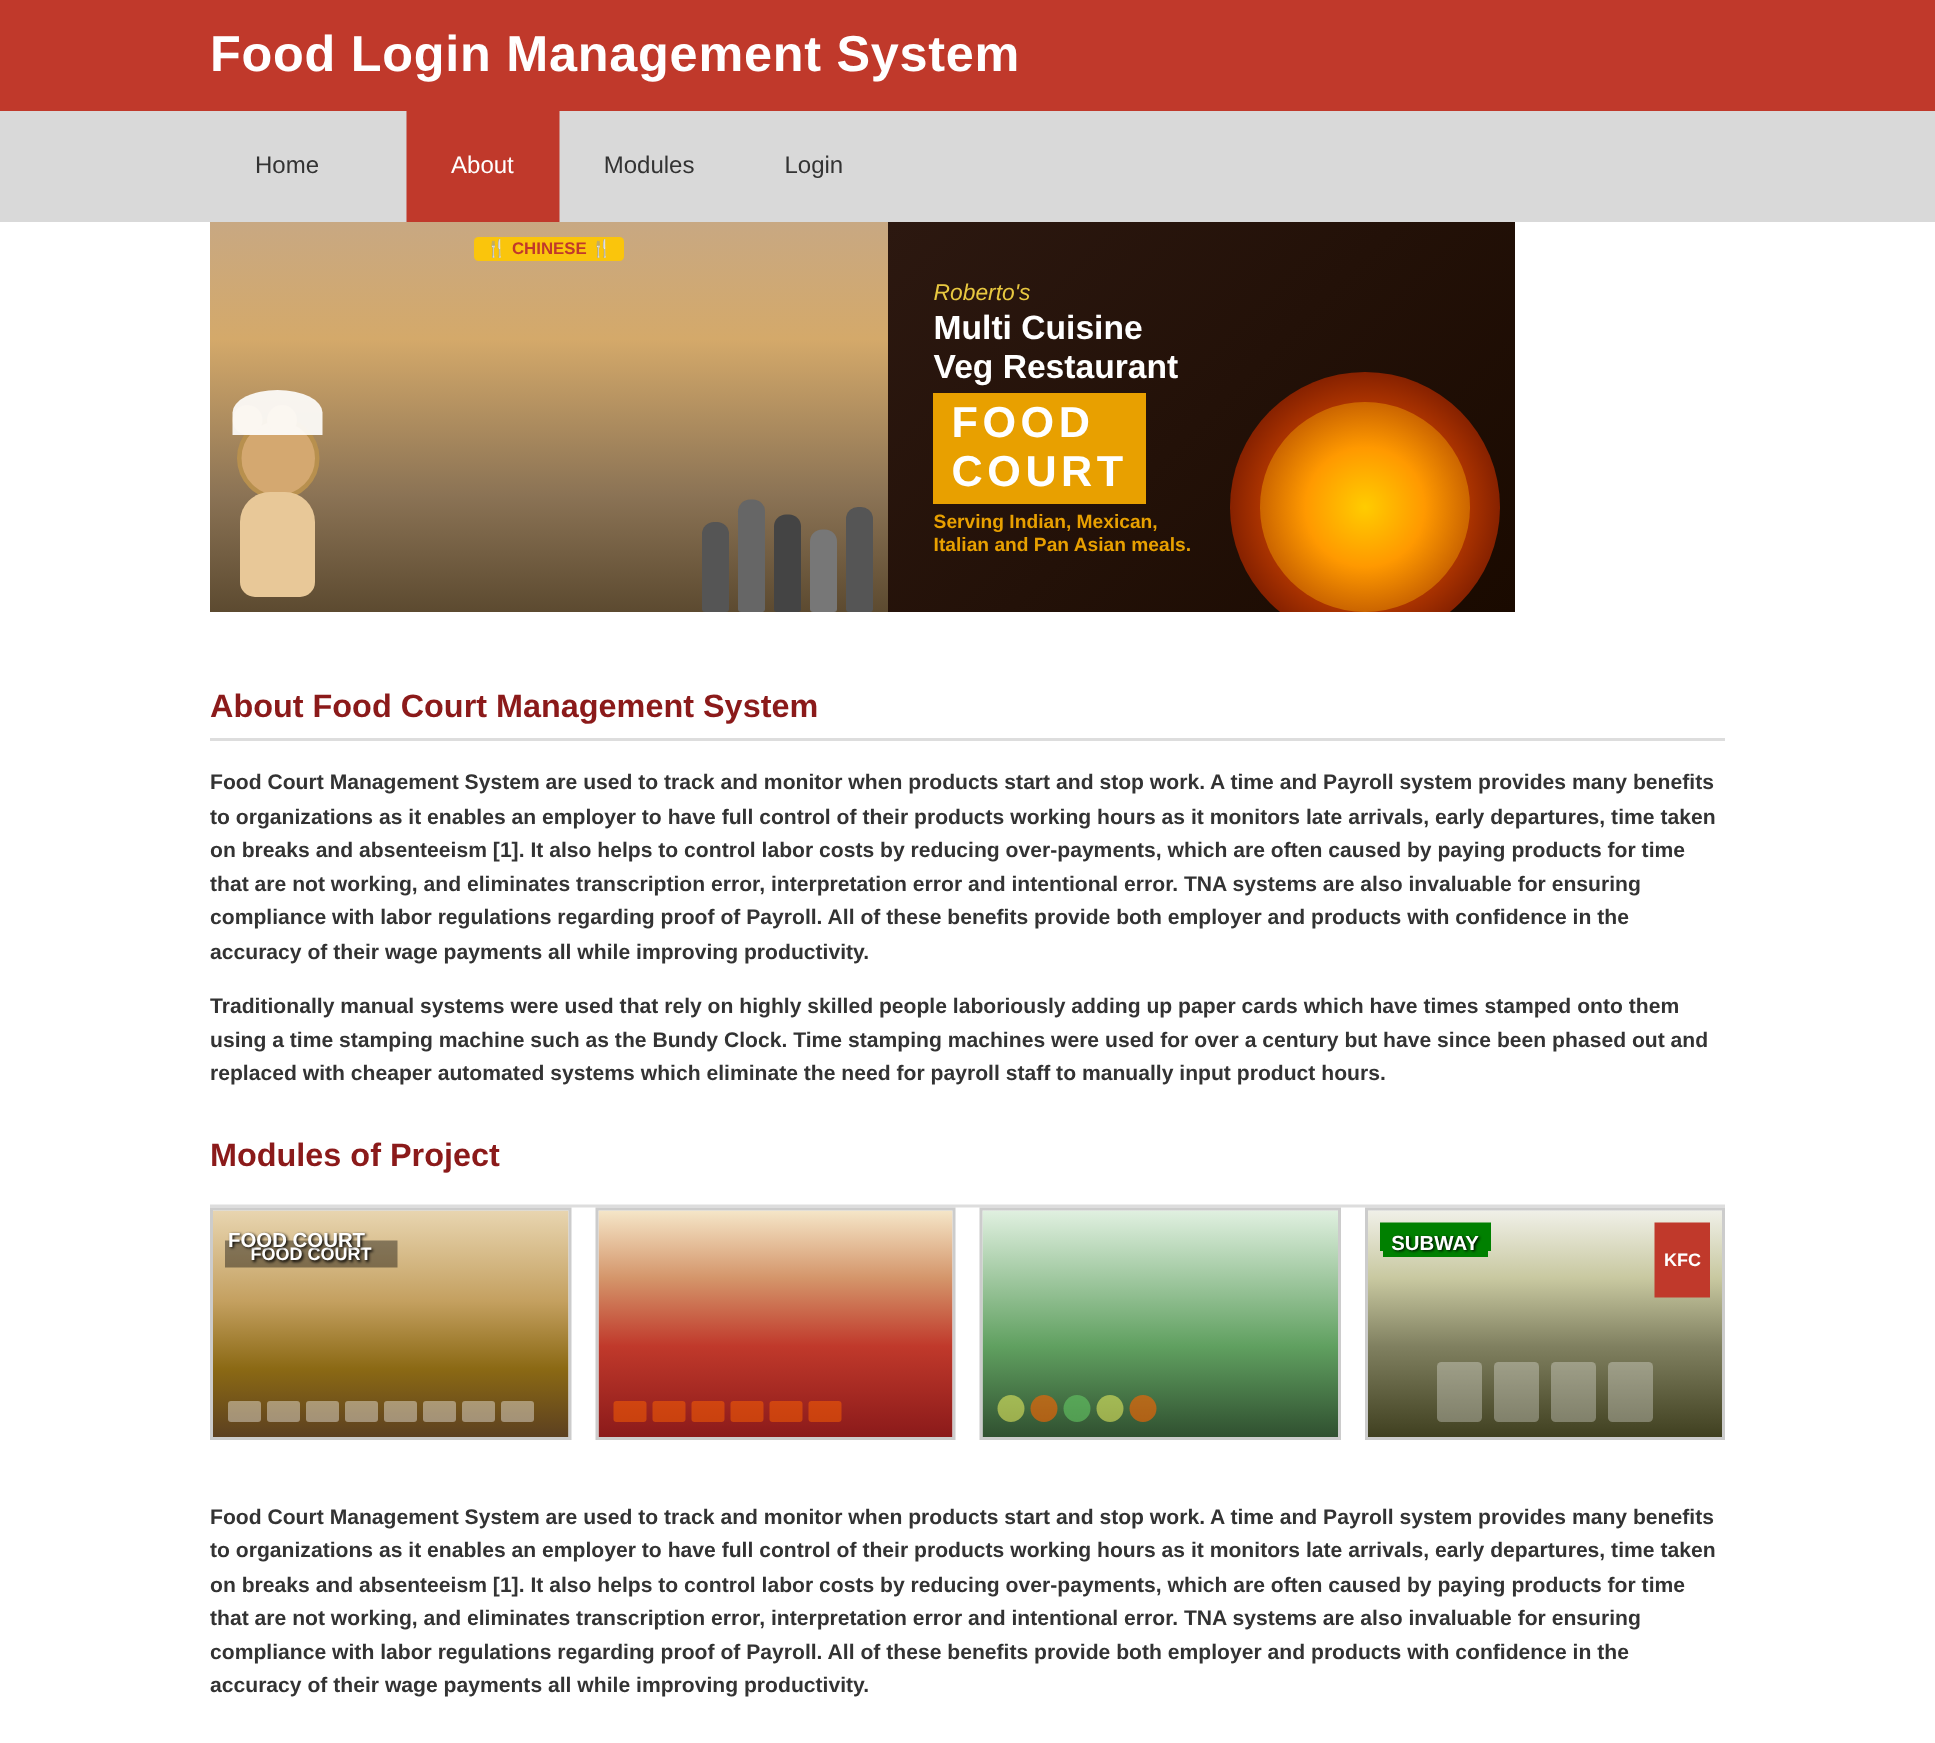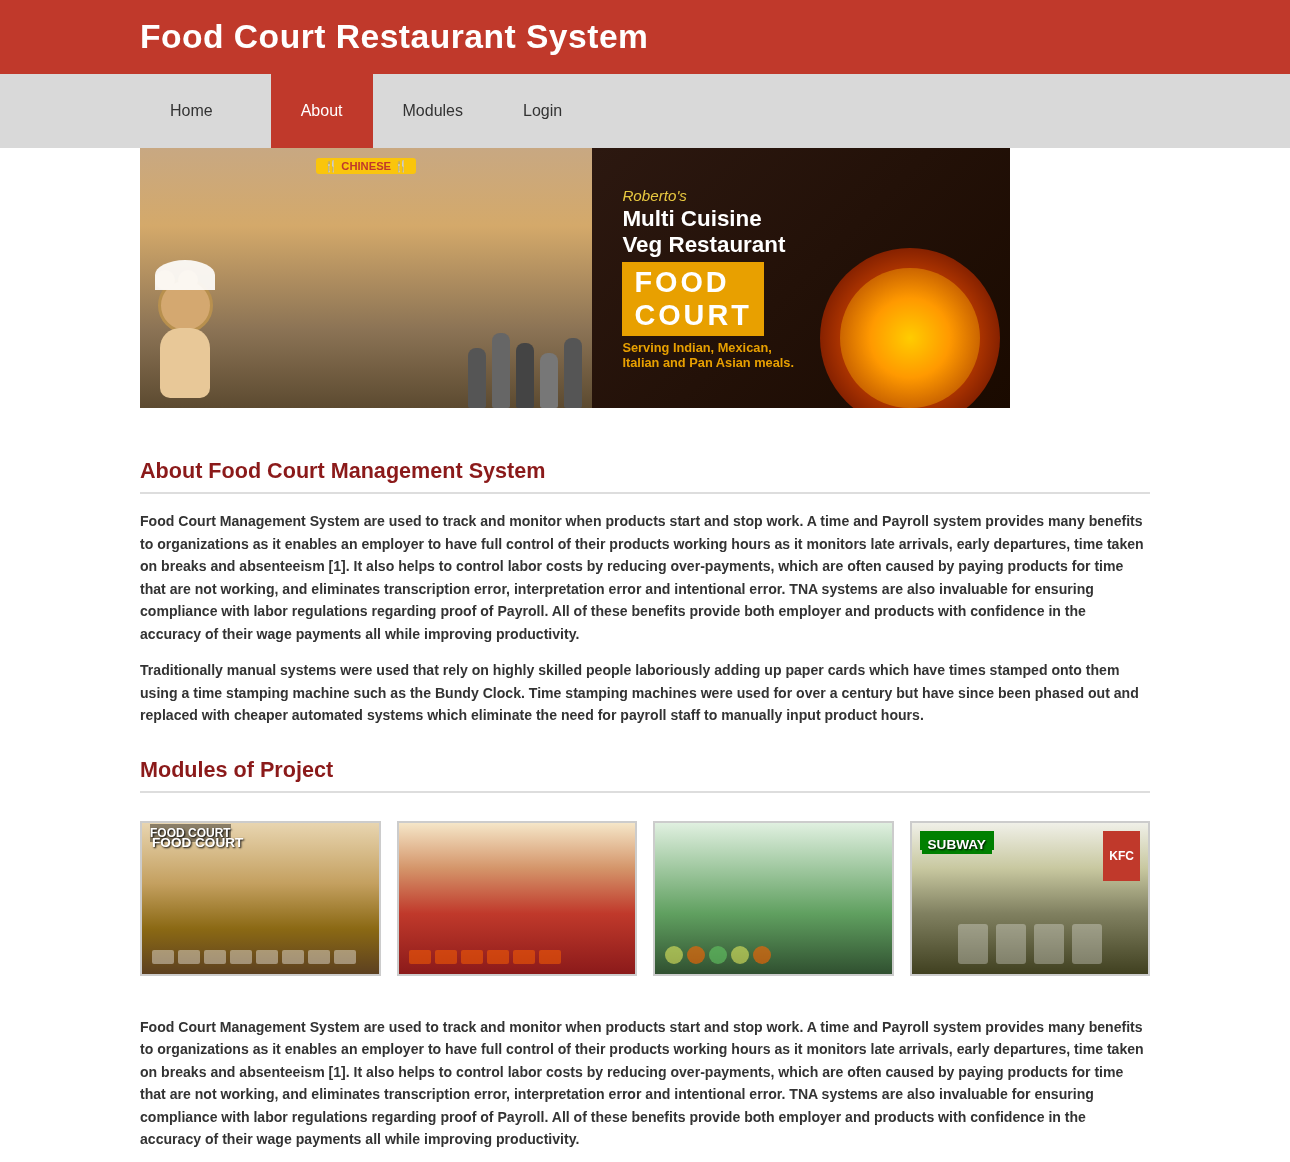--- a/index.html
+++ b/index.html
@@ -127,22 +127,22 @@
     }
 
     
     #modules-section {
       margin-top: 30px;
     }
     .modules-title {
       font-size: 1.35em;
       color: #8B1a1a;
       font-weight: bold;
-      margin-bottom: 28px;
-      padding-bottom: 8px;
+      margin-bottom: 0;
+      padding-bottom: 20px;
       border-bottom: 2px solid #ddd;
     }
     .modules-grid {
       display: flex;
       gap: 16px;
       margin-bottom: 30px;
     }
     .module-img {
       flex: 1;
       height: 155px;
@@ -234,21 +234,21 @@
       border-radius: 50%;
       background: radial-gradient(circle, #ffcc00 0%, #ff9900 40%, #cc6600 70%);
       position: absolute;
       top: 20px; left: 20px;
     }
   </style>
 </head>
 <body>
 
 <div id="header">
-  <h1>Food Court Restaurant System</h1>
+  <h1>Food Login Management System</h1>
 </div>
 
 <nav id="navbar">
   <a class="nav-item" href="#">Home</a>
   <a class="nav-item active" href="#">About</a>
   <a class="nav-item" href="#">Modules</a>
   <a class="nav-item" href="#">Login</a>
 </nav>
 
 <div id="hero">
@@ -300,21 +300,21 @@
     <h2 class="section-title">About Food Court Management System</h2>
     <p class="about-text">Food Court Management System are used to track and monitor when products start and stop work. A time and Payroll system provides many benefits to organizations as it enables an employer to have full control of their products working hours as it monitors late arrivals, early departures, time taken on breaks and absenteeism [1]. It also helps to control labor costs by reducing over-payments, which are often caused by paying products for time that are not working, and eliminates transcription error, interpretation error and intentional error. TNA systems are also invaluable for ensuring compliance with labor regulations regarding proof of Payroll. All of these benefits provide both employer and products with confidence in the accuracy of their wage payments all while improving productivity.</p>
     <p class="about-text">Traditionally manual systems were used that rely on highly skilled people laboriously adding up paper cards which have times stamped onto them using a time stamping machine such as the Bundy Clock. Time stamping machines were used for over a century but have since been phased out and replaced with cheaper automated systems which eliminate the need for payroll staff to manually input product hours.</p>
   </section>
 
   <section id="modules-section">
     <h2 class="modules-title">Modules of Project</h2>
     <div class="modules-grid">
 
       <div class="module-img module-img-1">
-        <div style="position:absolute;top:1px;left:8px;color:#fff;font-weight:bold;font-size:0.75em;text-shadow:1px 1px 2px #000;background:rgba(0,0,0,0.4);padding:2px 0;">FOOD COURT</div>
+        <div style="position:absolute;top:20px;left:8px;color:#fff;font-weight:bold;font-size:0.75em;text-shadow:1px 1px 2px #000;background:rgba(0,0,0,0.4);padding:2px 17px;">FOOD COURT</div>
         <div class="table-visual">
           <div class="table-block"></div>
             <div class="table-block"></div>
             <div class="table-block"></div>
           <div class="table-block"></div>
             <div class="table-block"></div>
             <div class="table-block"></div>
           <div class="table-block"></div>
             <div class="table-block"></div>
         </div>

